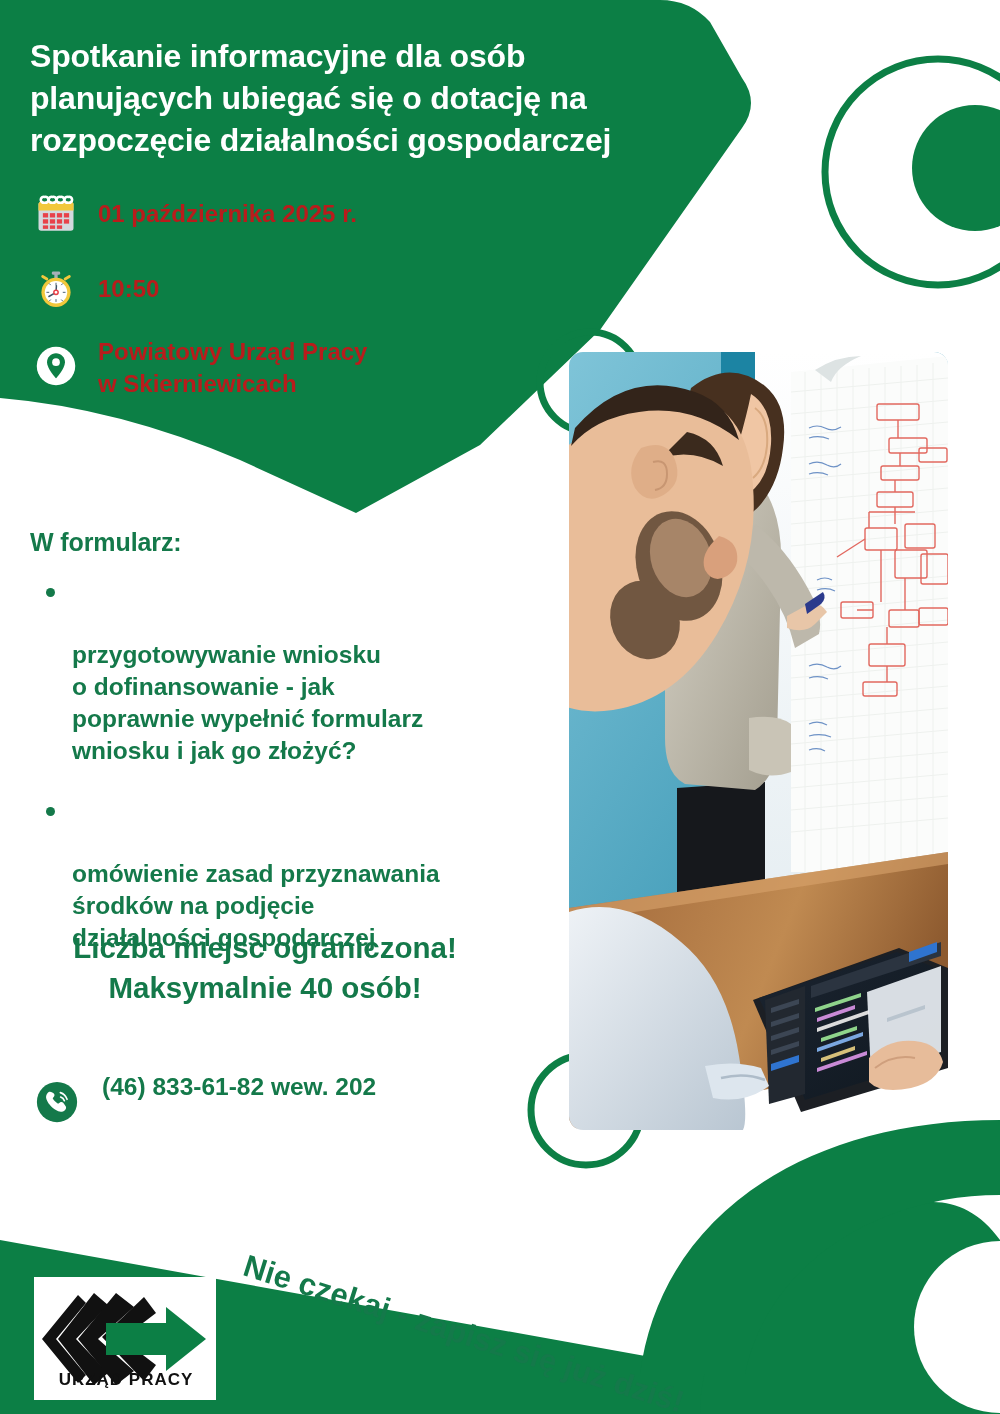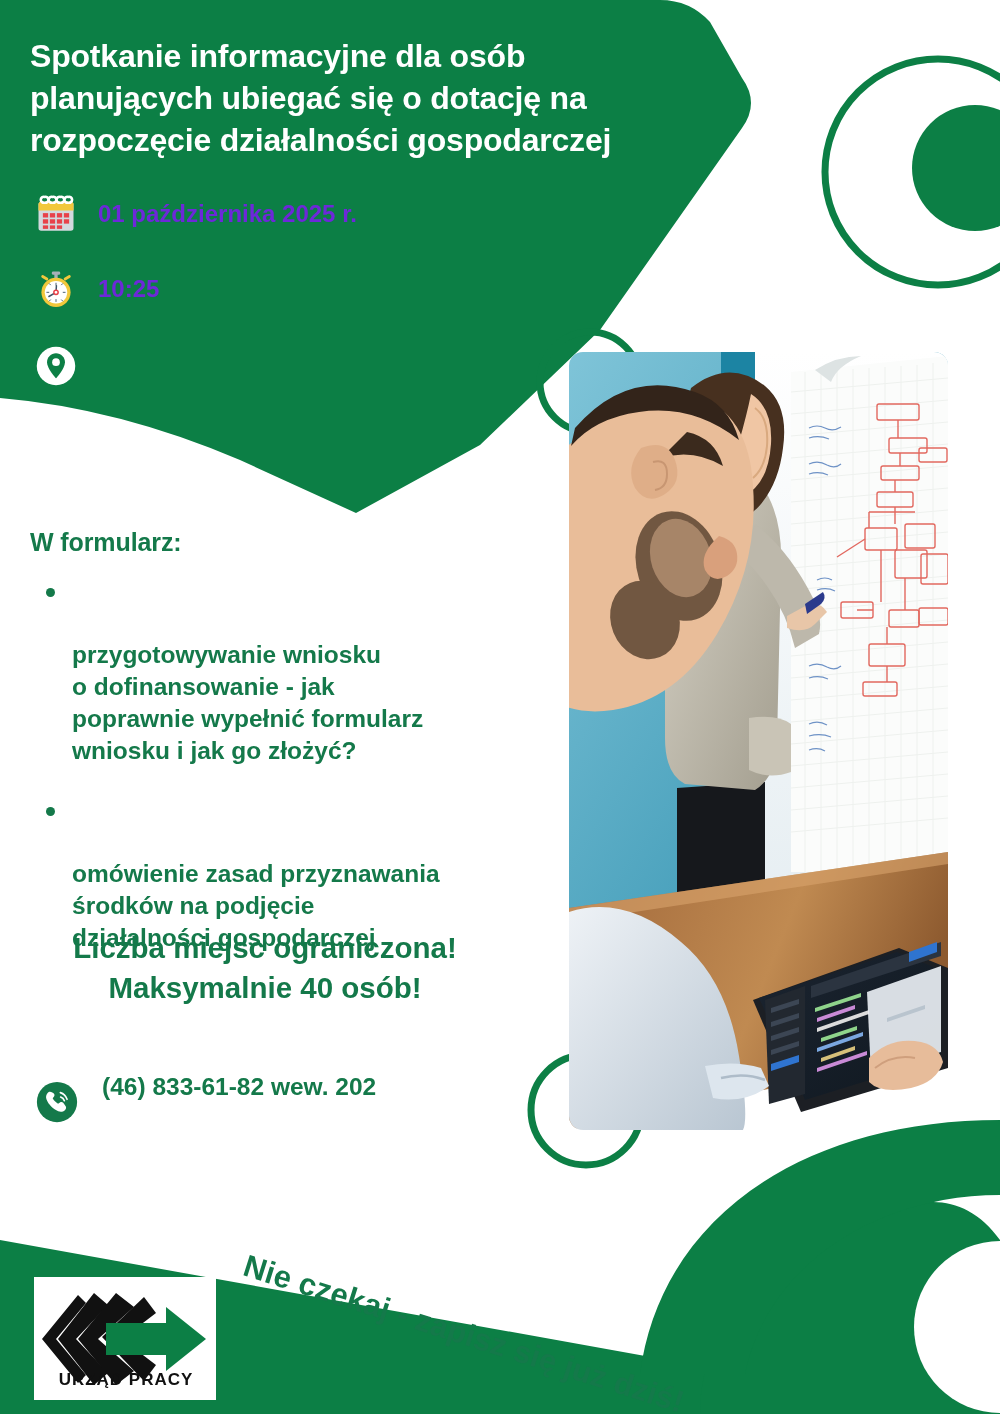--- a/index.html
+++ b/index.html
@@ -53,21 +53,21 @@
   }
   .info-row .ico{
     width:56px;
     min-width:56px;
     height:56px;
     display:flex;
     align-items:center;
     justify-content:center;
   }
   .info-row .txt{
-    color:#6d28d9;
+    color:#b91c1c;
     font-size:24px;
     font-weight:bold;
     line-height:1.32;
     margin-left:14px;
     white-space:pre-line;
   }
   .info-row.place{ align-items:flex-start; margin-top:6px;}
   .info-row.place .ico{ margin-top:2px; }
 
   
@@ -276,31 +276,33 @@
             <path d="M30.6 19 l1.4-1.4"></path>
               <path d="M16 38.4 l1.4-1.4"></path>
             <path d="M17.4 19 l-1.4-1.4"></path>
               <path d="M32 38.4 l-1.4-1.4"></path>
           </g>
           <path d="M24 28 L15.5 33" stroke="#3f5568" stroke-width="1.8" stroke-linecap="round"></path>
           <path d="M24 28 L24.5 20" stroke="#3f5568" stroke-width="1.8" stroke-linecap="round"></path>
           <circle cx="24" cy="28" r="2.6" fill="#ffffff" stroke="#e8414a" stroke-width="1.8"></circle>
         </svg>
       </div>
-      <div class="txt">10:25</div>
+      <div class="txt">10:50</div>
     </div>
 
     <div class="info-row place">
       <div class="ico">
         <svg viewBox="0 0 48 48" width="44" height="44" aria-hidden="true">
           <circle cx="24" cy="24" r="21" fill="#ffffff"></circle>
           <path d="M24 10 c-5.4 0-9.8 4.4-9.8 9.8 0 7.2 9.8 17.6 9.8 17.6 s9.8-10.4 9.8-17.6 C33.8 14.4 29.4 10 24 10 Z" fill="#0c7f45"></path>
           <circle cx="24" cy="19.8" r="4.2" fill="#ffffff"></circle>
         </svg>
       </div>
+      <div class="txt">Powiatowy Urząd Pracy
+w Skierniewicach</div>
     </div>
 
   </div>
 
   <div class="program">
     <h2>W formularz:</h2>
     <ul>
       <li>
         <span class="bullet"></span>
         <span>przygotowywanie wniosku

